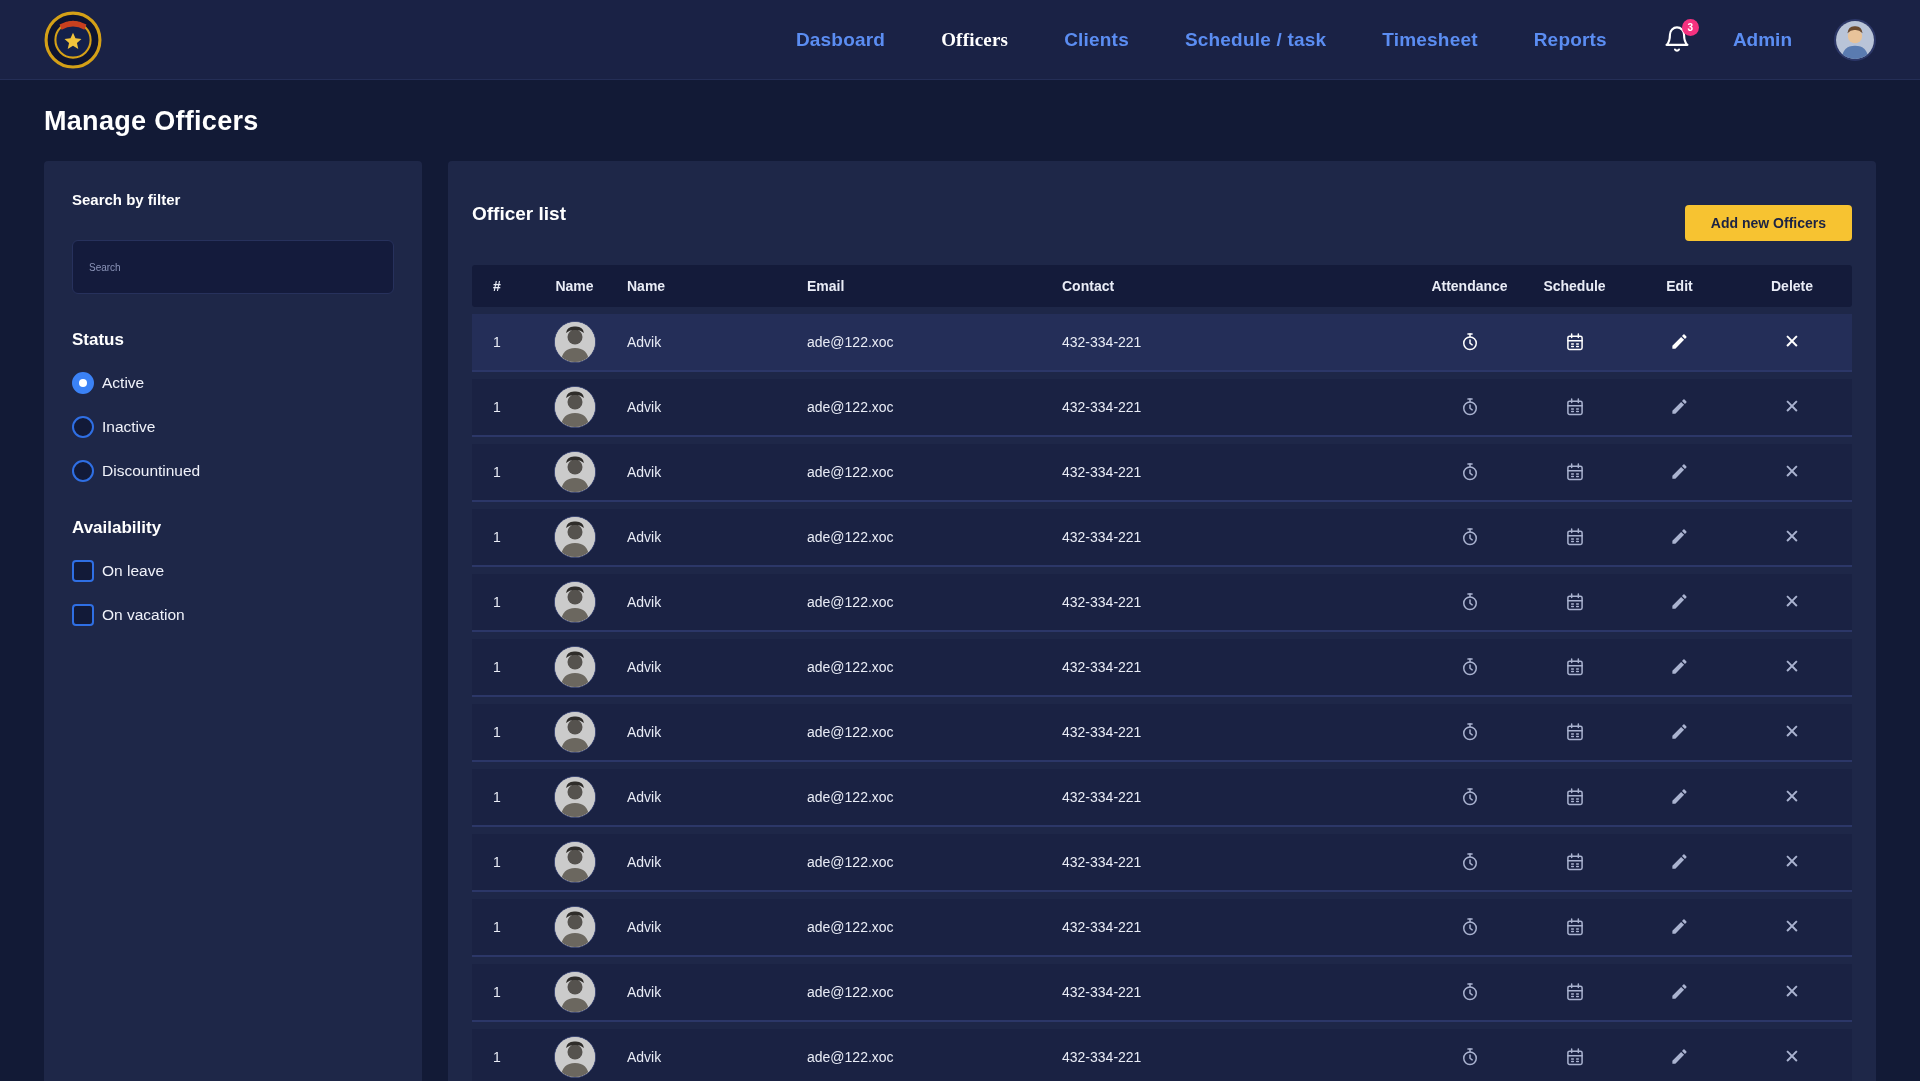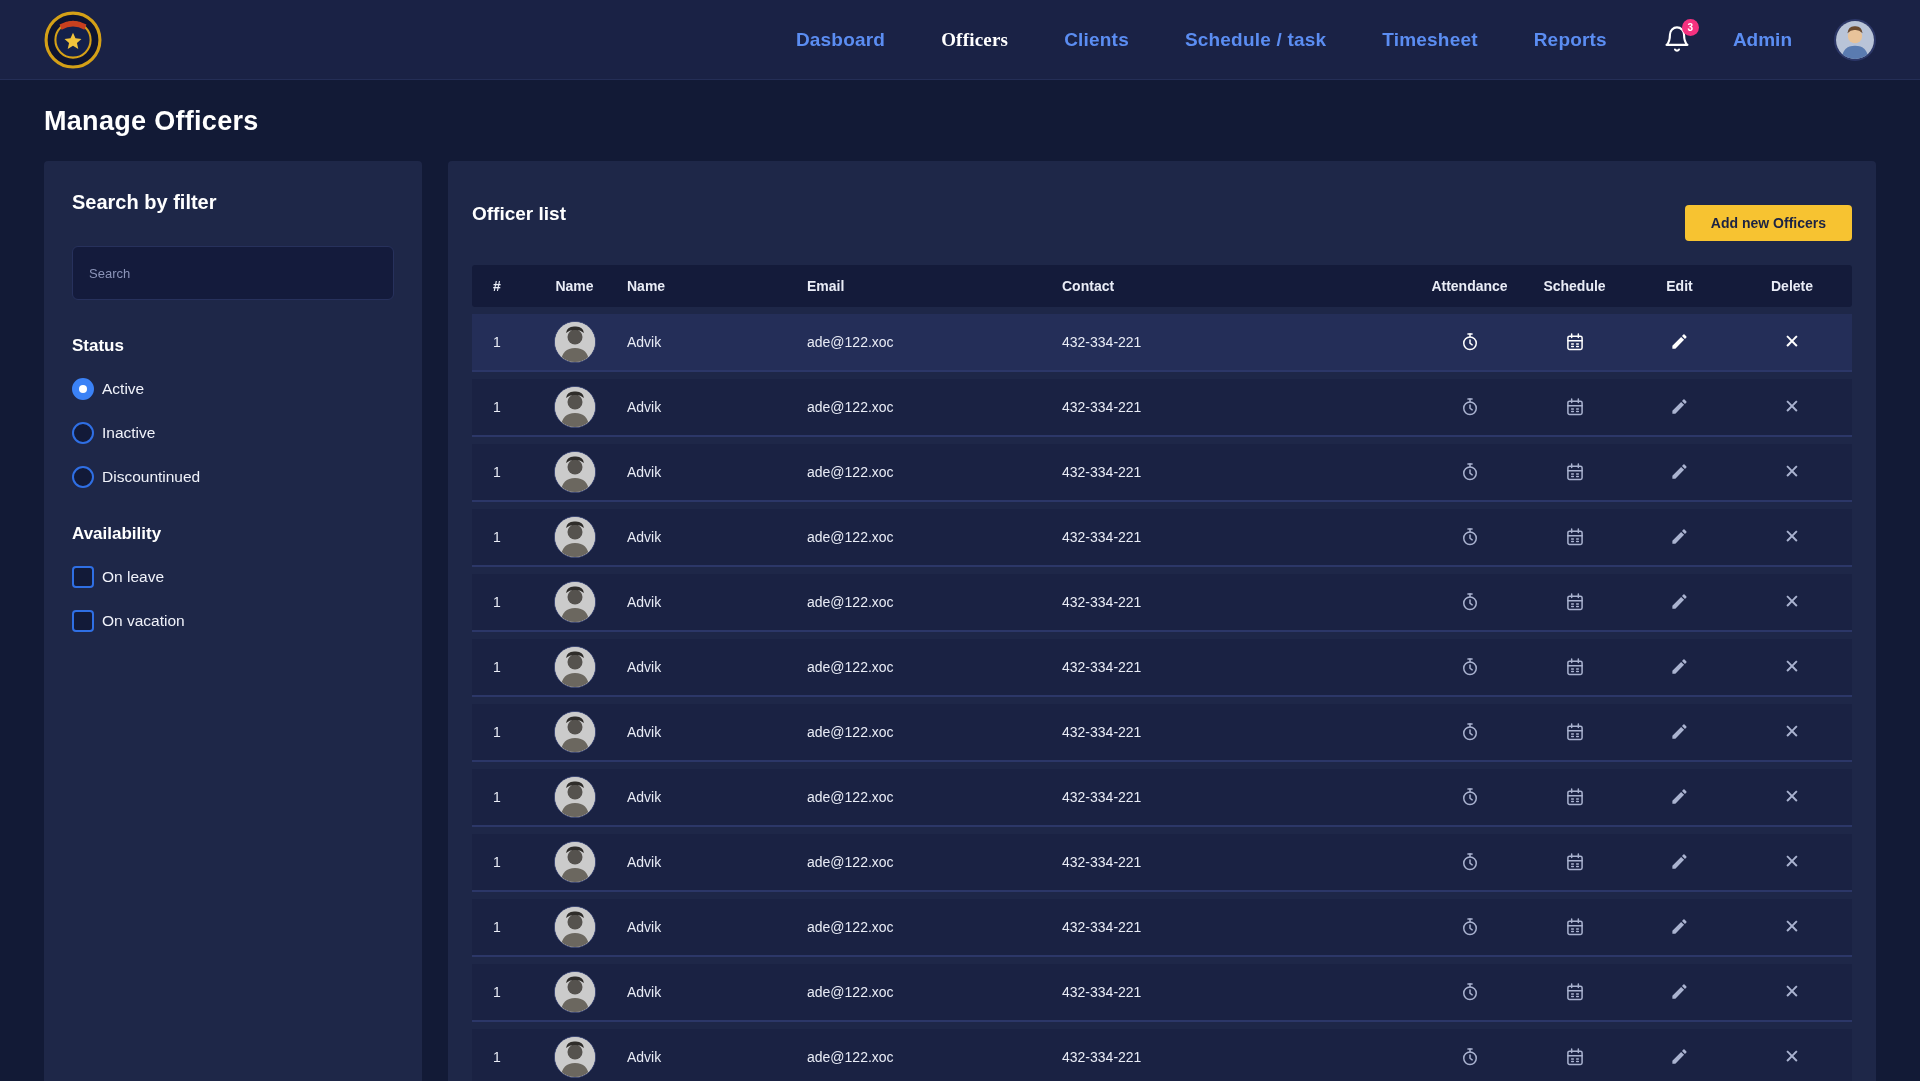--- a/index.html
+++ b/index.html
@@ -42,25 +42,25 @@
   
   .page { padding:0 44px 30px; }
   .page-title { font-size:27px; font-weight:800; margin:26px 0 24px; letter-spacing:.3px; }
   .layout { display:flex; gap:26px; align-items:stretch; }
 
   
   .filter-panel {
     width:378px; flex:none; background:#1e2748; border-radius:4px;
     padding:30px 28px;
   }
-  .filter-title { font-size:20px; font-weight:800; margin:0 0 32px; }
+  .filter-title { font-size:15px; font-weight:800; margin:0 0 32px; }
   .search-input {
     width:100%; height:54px; background:#141b3c;
     border:1px solid #27315c; border-radius:6px;
-    color:#e6e9f5; font-size:13px; padding:0 16px; outline:none;
+    color:#e6e9f5; font-size:10px; padding:0 16px; outline:none;
     font-family:"Liberation Sans", sans-serif;
   }
   .search-input::placeholder { color:#8b94b8; }
   .filter-heading { font-size:17px; font-weight:800; margin:36px 0 22px; }
   .option-row { display:flex; align-items:center; gap:8px; margin-bottom:22px; cursor:pointer; }
   .option-label { font-size:15.5px; color:#f0f2fa; }
   .radio {
     width:22px; height:22px; border-radius:50%; flex:none;
     border:2px solid #2f6fe4; background:#121a38; position:relative;
   }

